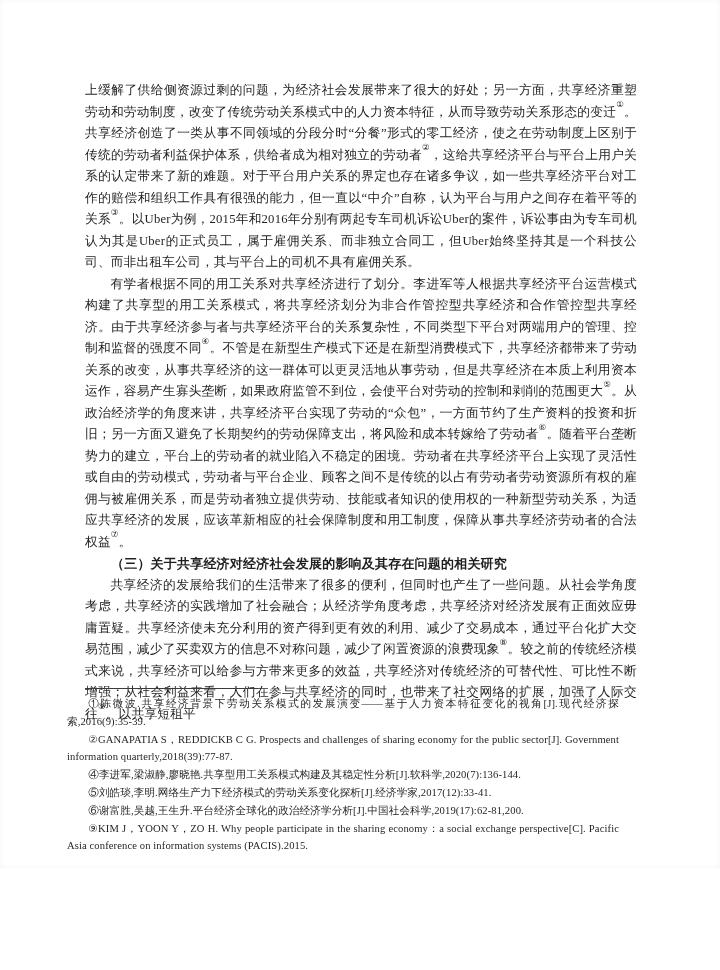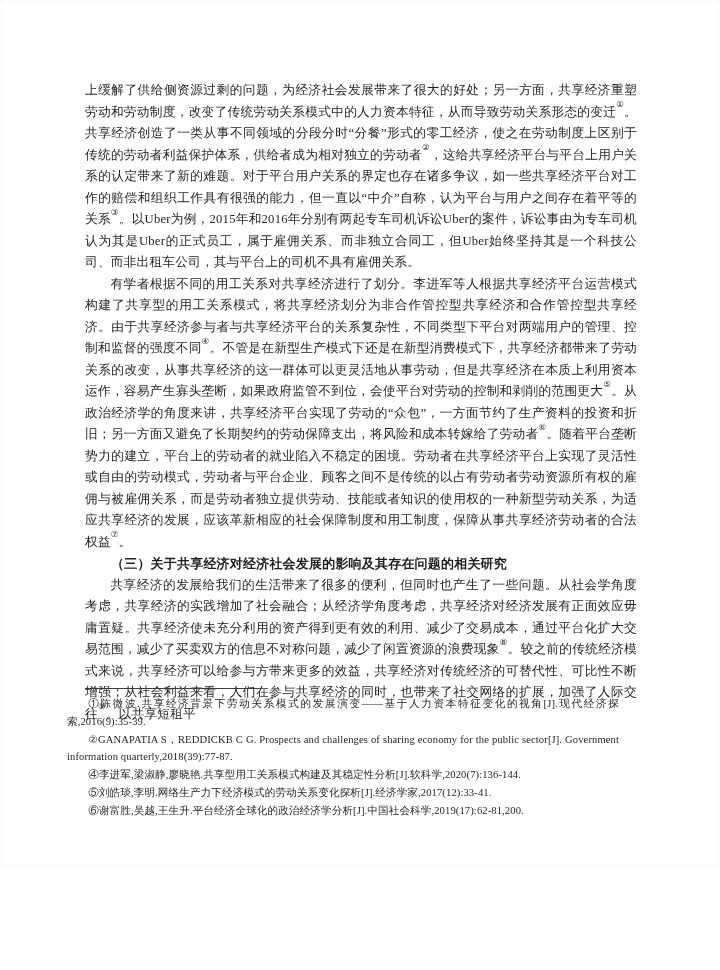--- a/index.html
+++ b/index.html
@@ -82,15 +82,16 @@
       <div class="heading">（三）关于共享经济对经济社会发展的影响及其存在问题的相关研究</div>
       <div class="para indent">共享经济的发展给我们的生活带来了很多的便利，但同时也产生了一些问题。从社会学角度考虑，共享经济的实践增加了社会融合；从经济学角度考虑，共享经济对经济发展有正面效应毋庸置疑。共享经济使未充分利用的资产得到更有效的利用、减少了交易成本，通过平台化扩大交易范围，减少了买卖双方的信息不对称问题，减少了闲置资源的浪费现象<sup class="fnref">⑧</sup>。较之前的传统经济模式来说，共享经济可以给参与方带来更多的效益，共享经济对传统经济的可替代性、可比性不断增强；从社会利益来看，人们在参与共享经济的同时，也带来了社交网络的扩展，加强了人际交往<sup class="fnref">⑨</sup>。以共享短租平</div>
     </div>
   <div class="fn-sep"></div>
   <div class="footnotes">
       <div class="fn">①陈微波.共享经济背景下劳动关系模式的发展演变——基于人力资本特征变化的视角[J].现代经济探索,2016(9):35-39.</div>
       <div class="fn">②GANAPATIA S，REDDICKB C G. Prospects and challenges of sharing economy for the public sector[J]. Government information quarterly,2018(39):77-87.</div>
       <div class="fn">④李进军,梁淑静,廖晓艳.共享型用工关系模式构建及其稳定性分析[J].软科学,2020(7):136-144.</div>
       <div class="fn">⑤刘皓琰,李明.网络生产力下经济模式的劳动关系变化探析[J].经济学家,2017(12):33-41.</div>
       <div class="fn">⑥谢富胜,吴越,王生升.平台经济全球化的政治经济学分析[J].中国社会科学,2019(17):62-81,200.</div>
+      <div class="fn">⑨KIM J，YOON Y，ZO H. Why people participate in the sharing economy：a social exchange perspective[C]. Pacific Asia conference on information systems (PACIS).2015.</div>
     </div>
   <div class="page-number">69</div>
 </div>
 
 </body></html>

